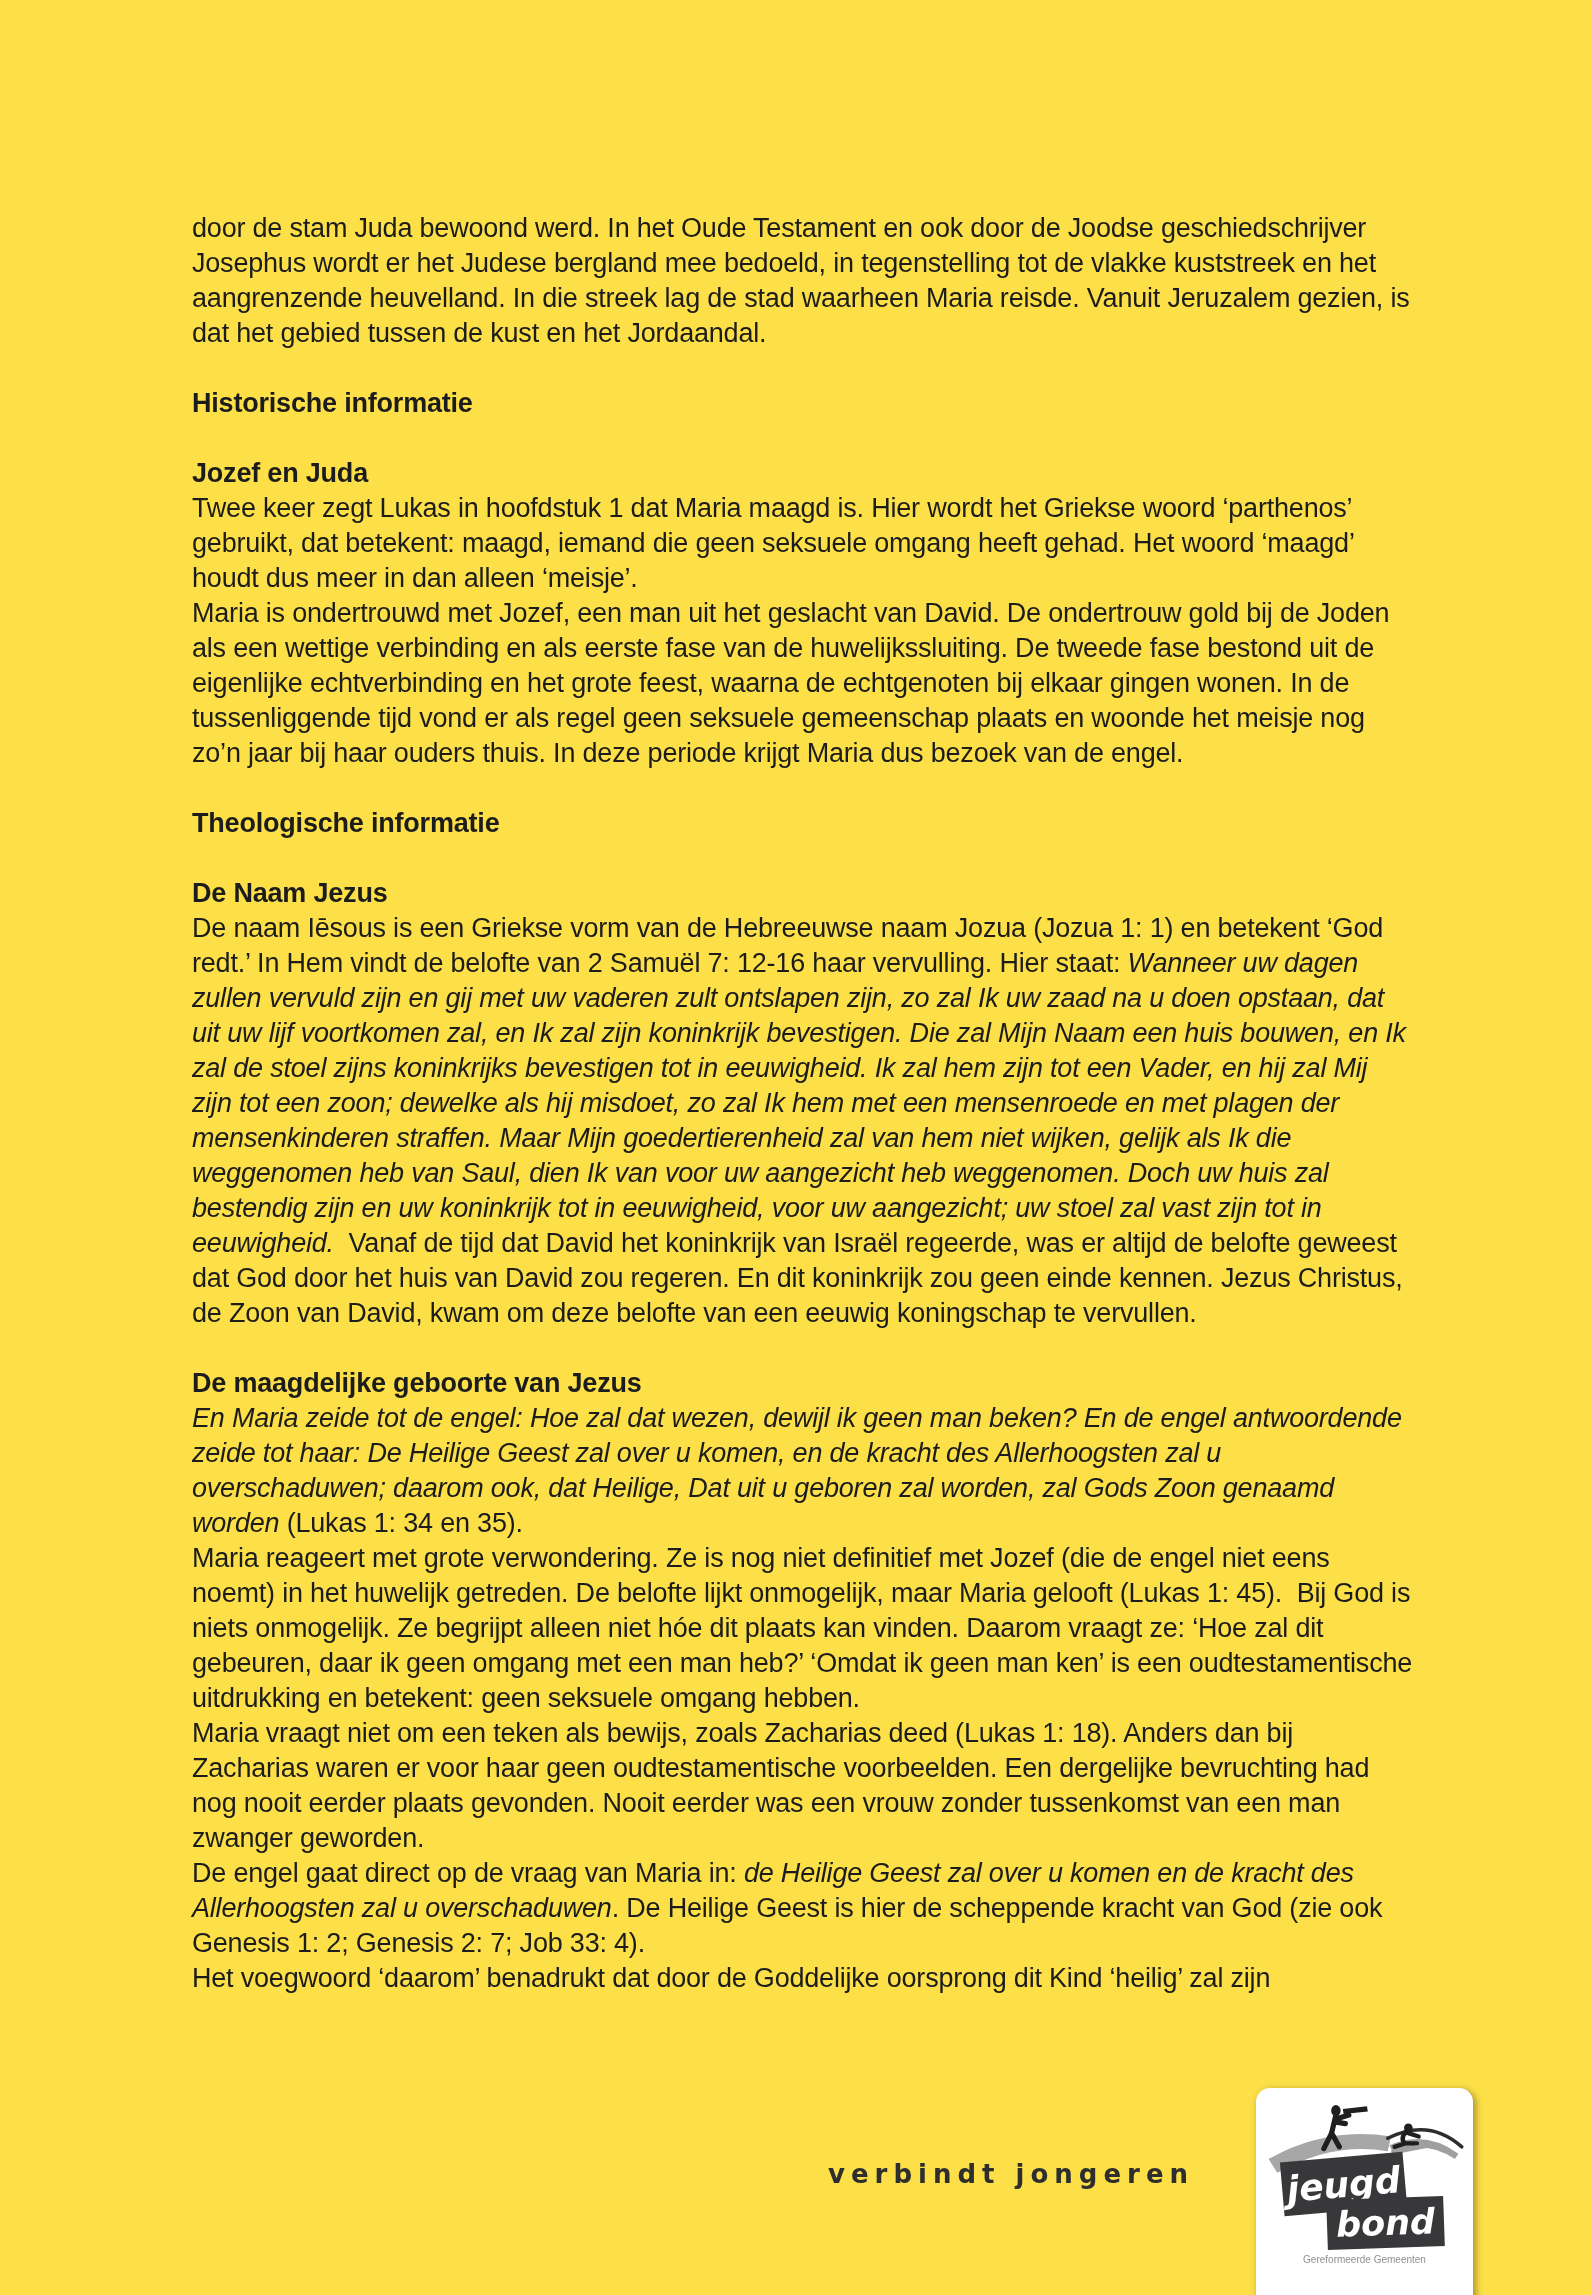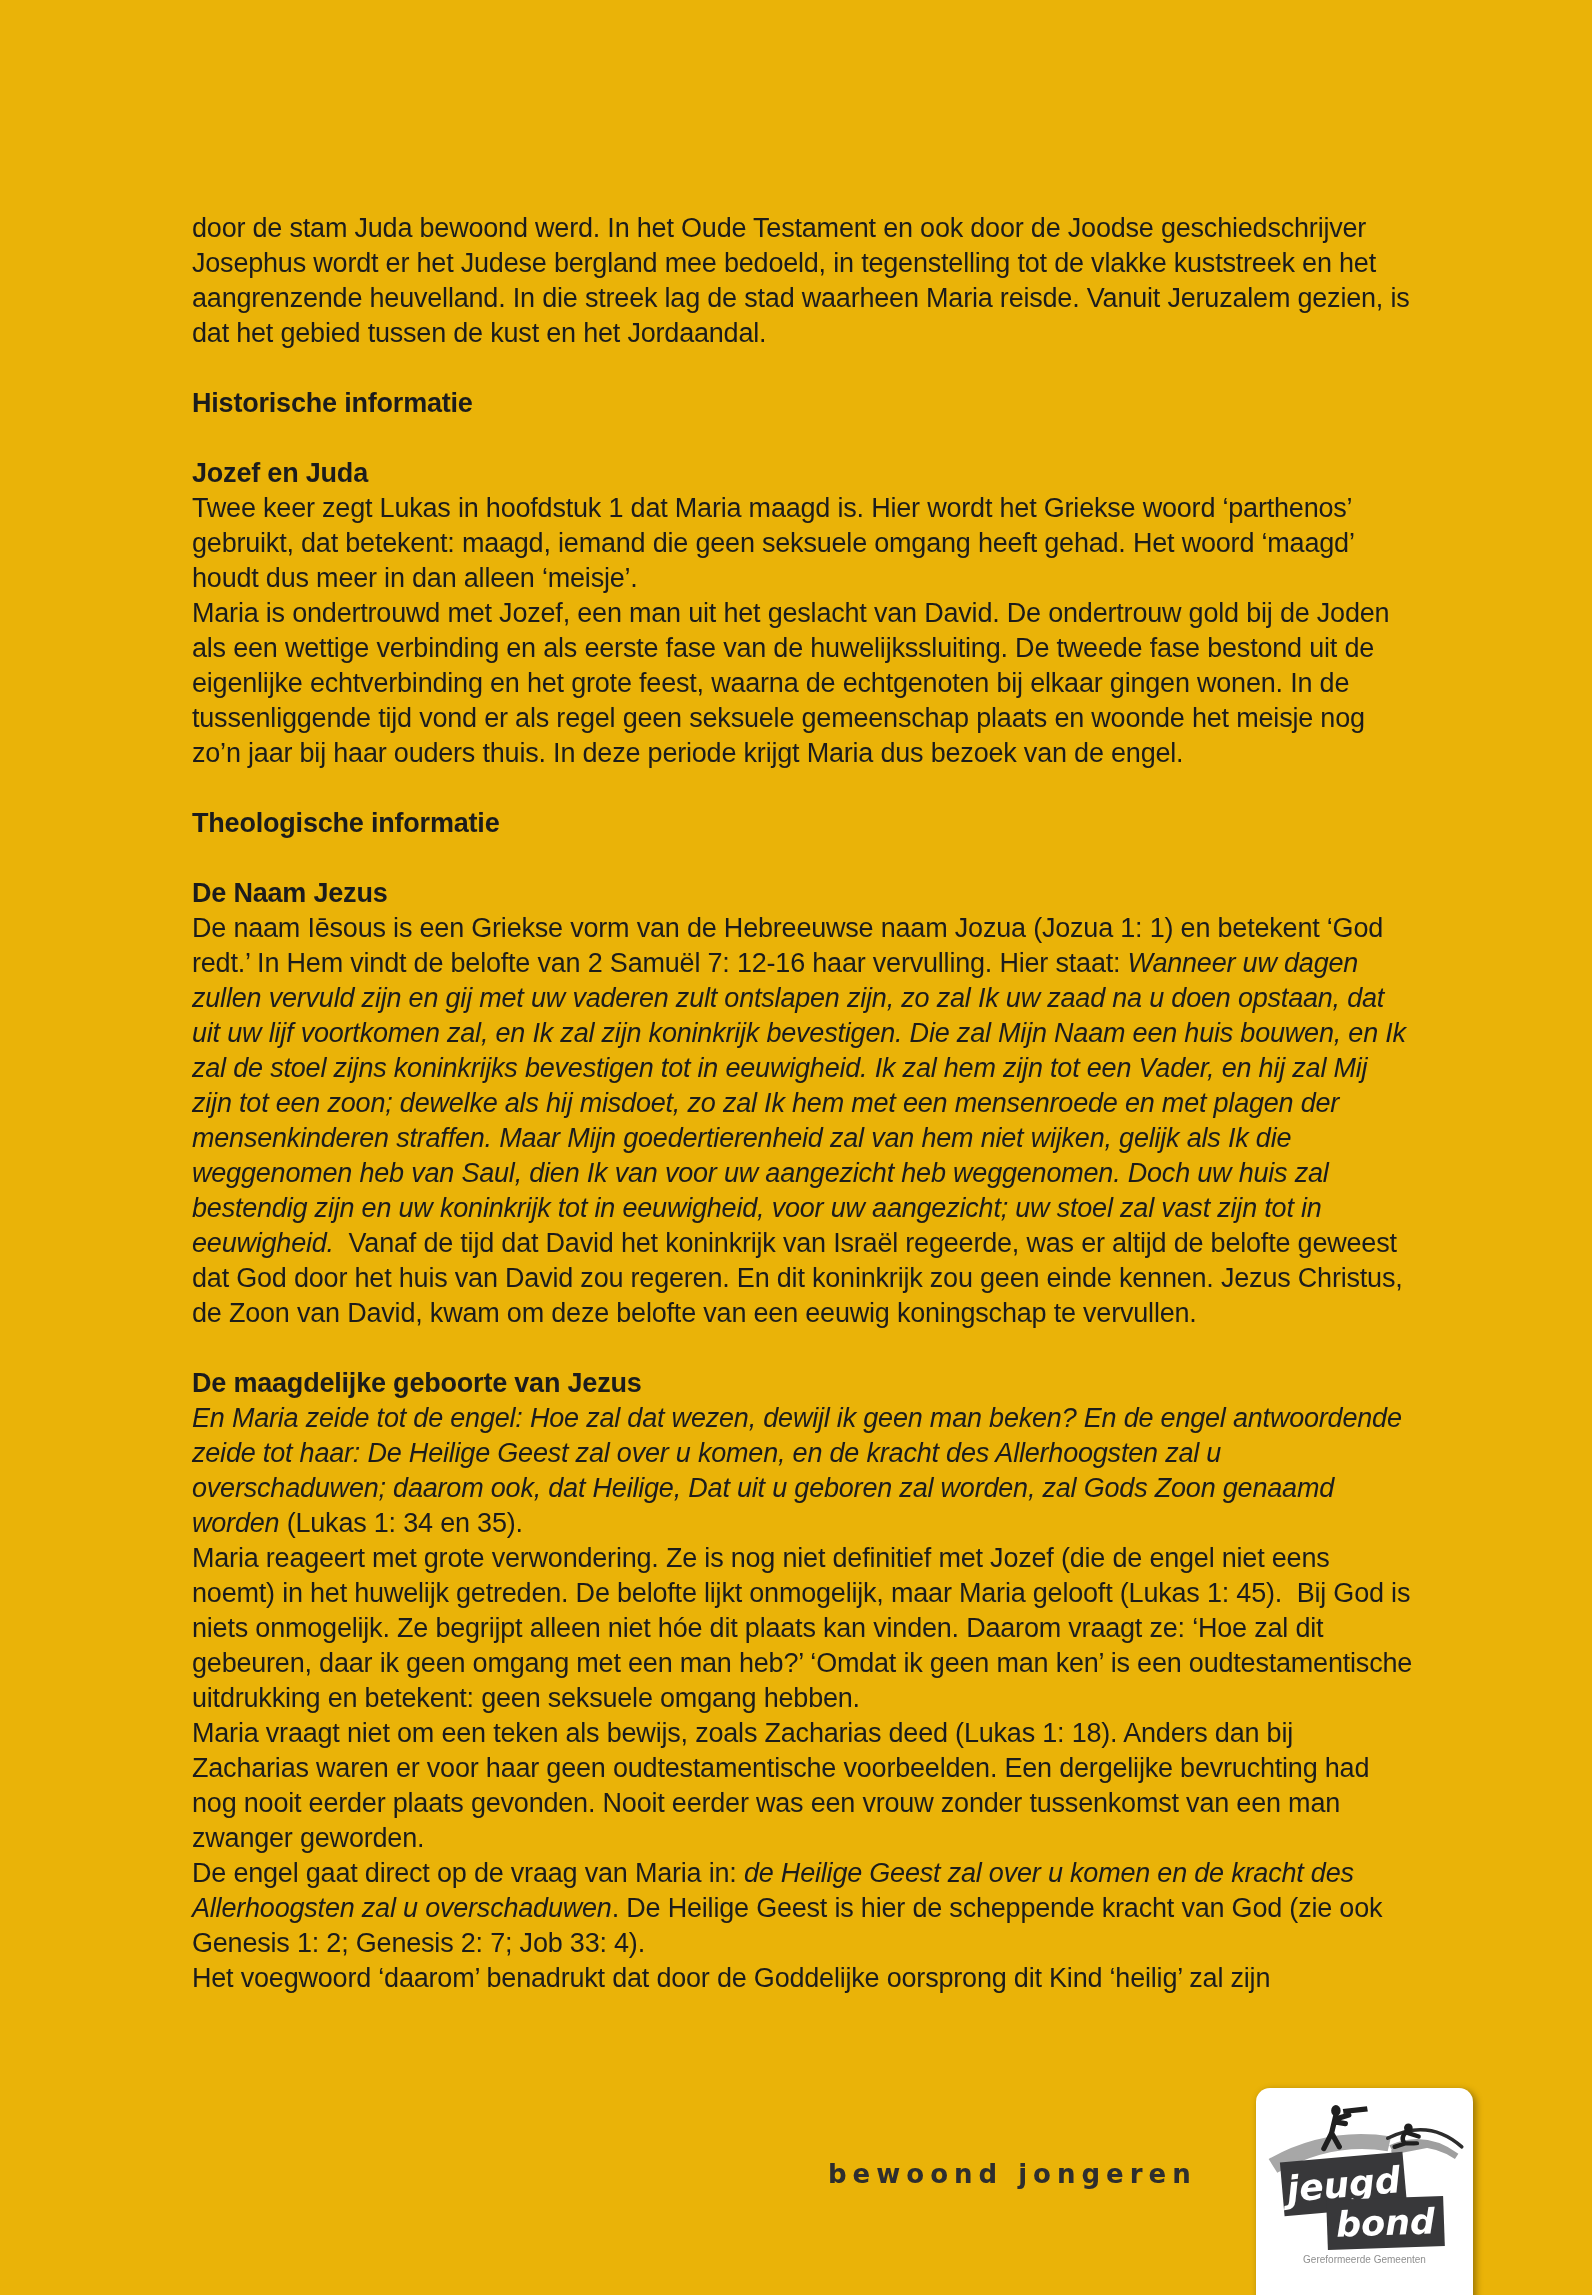--- a/index.html
+++ b/index.html
@@ -1,20 +1,20 @@
 <!DOCTYPE html>
 <html style="font-size:14px"><head>
 <meta charset="utf-8">
 <style>
   html,body{margin:0;padding:0;background:#e8e8e8;}
   .page{
     position:relative;
     width:1592px;
     height:2295px;
-    background:#eab308;
+    background:#fde047;
     overflow:hidden;
     font-family:"Liberation Sans",sans-serif;
     color:#1c1c1c;
   }
   .doc{
     position:absolute;
     left:192px;
     top:211px;
     width:1221px;
     font-size:27px;
@@ -93,21 +93,21 @@
       <div class="block p"><span>De naam Iēsous is een Griekse vorm van de Hebreeuwse naam Jozua (Jozua 1: 1) en betekent ‘God redt.’ In Hem vindt de belofte van 2 Samuël 7: 12-16 haar vervulling. Hier staat: </span><span class="it">Wanneer uw dagen zullen vervuld zijn en gij met uw vaderen zult ontslapen zijn, zo zal Ik uw zaad na u doen opstaan, dat uit uw lijf voortkomen zal, en Ik zal zijn koninkrijk bevestigen. Die zal Mijn Naam een huis bouwen, en Ik zal de stoel zijns koninkrijks bevestigen tot in eeuwigheid. Ik zal hem zijn tot een Vader, en hij zal Mij zijn tot een zoon; dewelke als hij misdoet, zo zal Ik hem met een mensenroede en met plagen der mensenkinderen straffen. Maar Mijn goedertierenheid zal van hem niet wijken, gelijk als Ik die weggenomen heb van Saul, dien Ik van voor uw aangezicht heb weggenomen. Doch uw huis zal bestendig zijn en uw koninkrijk tot in eeuwigheid, voor uw aangezicht; uw stoel zal vast zijn tot in eeuwigheid.</span><span>  Vanaf de tijd dat David het koninkrijk van Israël regeerde, was er altijd de belofte geweest dat God door het huis van David zou regeren. En dit koninkrijk zou geen einde kennen. Jezus Christus, de Zoon van David, kwam om deze belofte van een eeuwig koningschap te vervullen.</span></div>
       <div class="block gap"></div>
       <div class="block h"><span>De maagdelijke geboorte van Jezus</span></div>
       <div class="block p"><span class="it">En Maria zeide tot de engel: Hoe zal dat wezen, dewijl ik geen man beken? En de engel antwoordende zeide tot haar: De Heilige Geest zal over u komen, en de kracht des Allerhoogsten zal u overschaduwen; daarom ook, dat Heilige, Dat uit u geboren zal worden, zal Gods Zoon genaamd worden</span><span> (Lukas 1: 34 en 35).</span></div>
       <div class="block p"><span>Maria reageert met grote verwondering. Ze is nog niet definitief met Jozef (die de engel niet eens noemt) in het huwelijk getreden. De belofte lijkt onmogelijk, maar Maria gelooft (Lukas 1: 45).  Bij God is niets onmogelijk. Ze begrijpt alleen niet hóe dit plaats kan vinden. Daarom vraagt ze: ‘Hoe zal dit gebeuren, daar ik geen omgang met een man heb?’ ‘Omdat ik geen man ken’ is een oudtestamentische uitdrukking en betekent: geen seksuele omgang hebben.</span></div>
       <div class="block p"><span>Maria vraagt niet om een teken als bewijs, zoals Zacharias deed (Lukas 1: 18). Anders dan bij Zacharias waren er voor haar geen oudtestamentische voorbeelden. Een dergelijke bevruchting had nog nooit eerder plaats gevonden. Nooit eerder was een vrouw zonder tussenkomst van een man zwanger geworden.</span></div>
       <div class="block p"><span>De engel gaat direct op de vraag van Maria in: </span><span class="it">de Heilige Geest zal over u komen en de kracht des Allerhoogsten zal u overschaduwen</span><span>. De Heilige Geest is hier de scheppende kracht van God (zie ook Genesis 1: 2; Genesis 2: 7; Job 33: 4).</span></div>
       <div class="block p"><span>Het voegwoord ‘daarom’ benadrukt dat door de Goddelijke oorsprong dit Kind ‘heilig’ zal zijn</span></div>
     </div>
 
-  <div class="tagline">bewoond jongeren</div>
+  <div class="tagline">verbindt jongeren</div>
 
   <div class="logo-card">
     <svg class="logo-art" viewBox="0 0 240 95" xmlns="http://www.w3.org/2000/svg">
       <path d="M10 66 Q78 28 152 40 L148 57 Q84 46 20 82 Z" fill="#a7a7a7"></path>
       <path d="M150 50 Q192 32 230 60 L226 66 Q192 44 154 58 Z" fill="#9f9f9f"></path>
       <path d="M148 42 Q196 18 234 52" fill="none" stroke="#2d2d2d" stroke-width="4" stroke-linecap="round"></path>
       <ellipse cx="88" cy="10" rx="5.5" ry="6.5" fill="#1f1f1f"></ellipse>
       <path d="M88 15 L83 36 M83 36 L74 54 M83 36 L92 52 M87 20 L103 15 M87 23 L99 25" stroke="#1f1f1f" stroke-width="6" fill="none" stroke-linecap="round"></path>
       <path d="M96 8 L124 5 L125 11 L97 14 Z" fill="#1f1f1f"></path>
       <circle cx="172" cy="30" r="5" fill="#1f1f1f"></circle>

